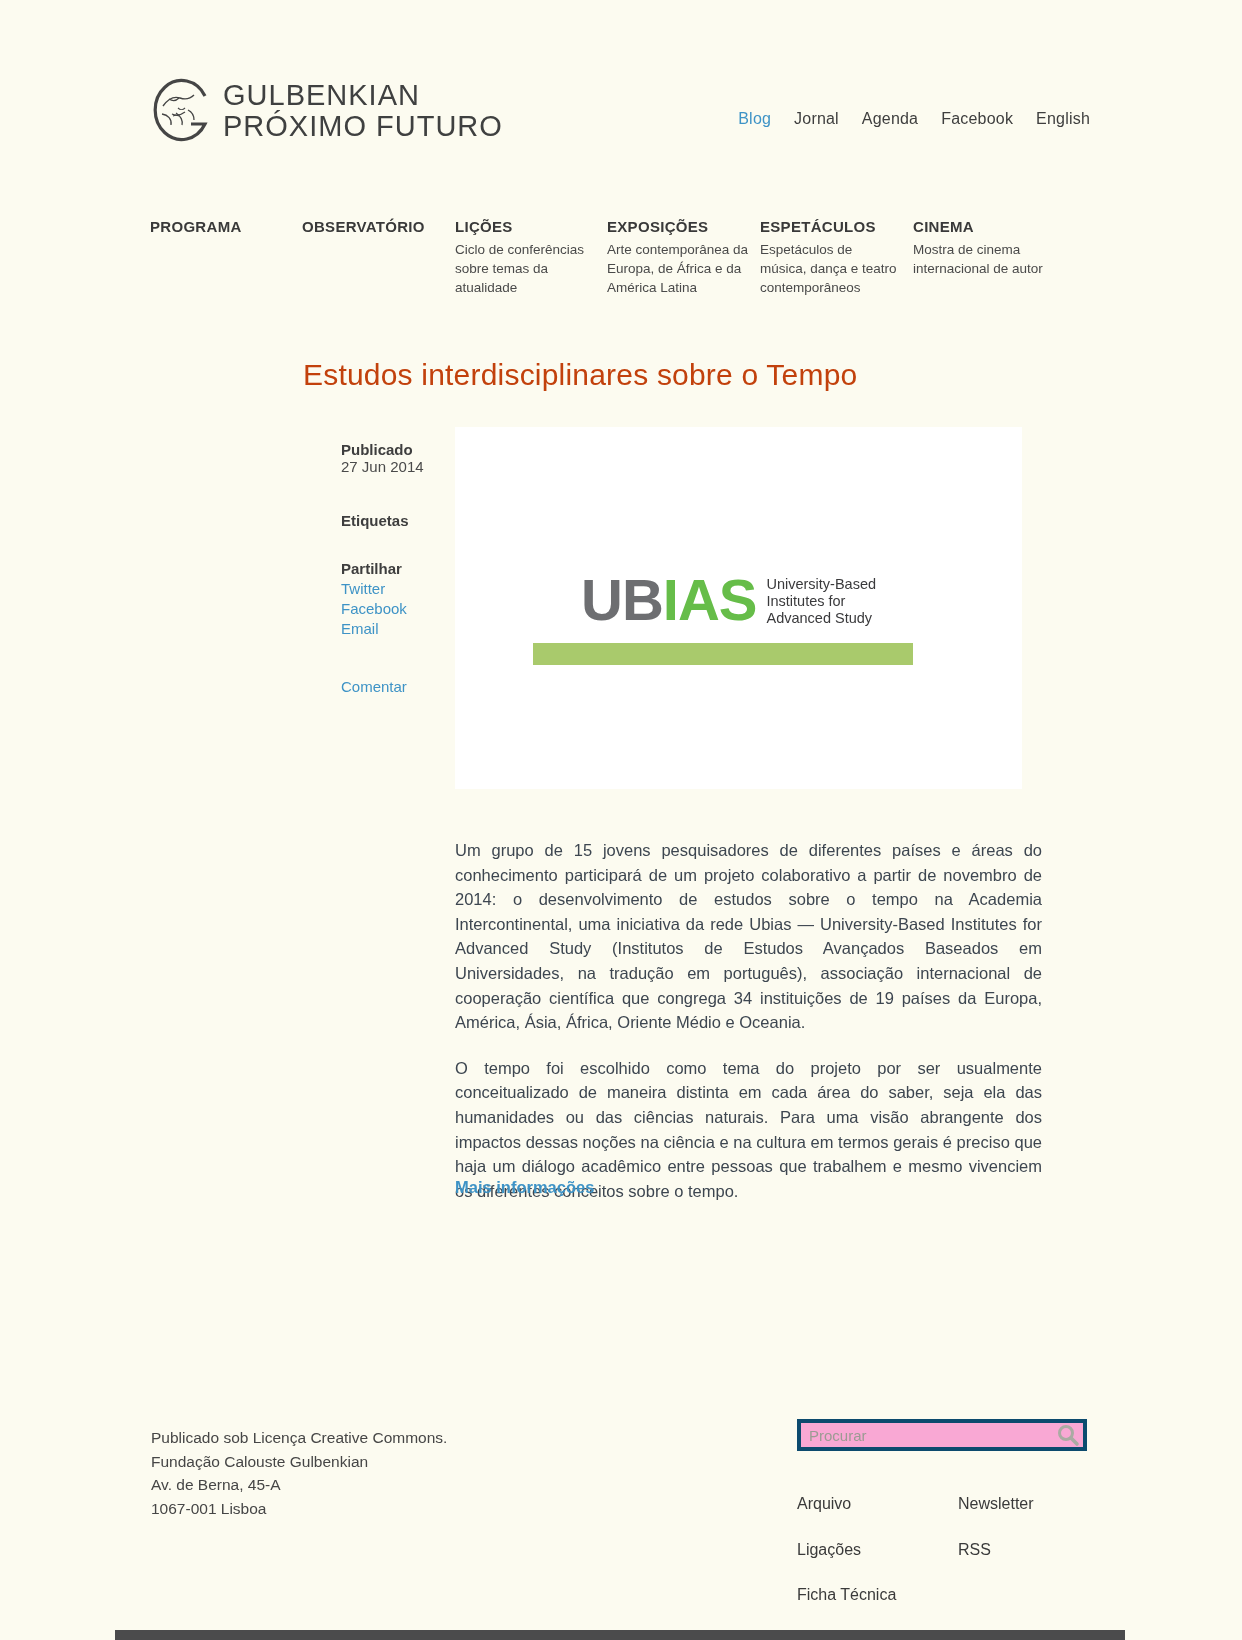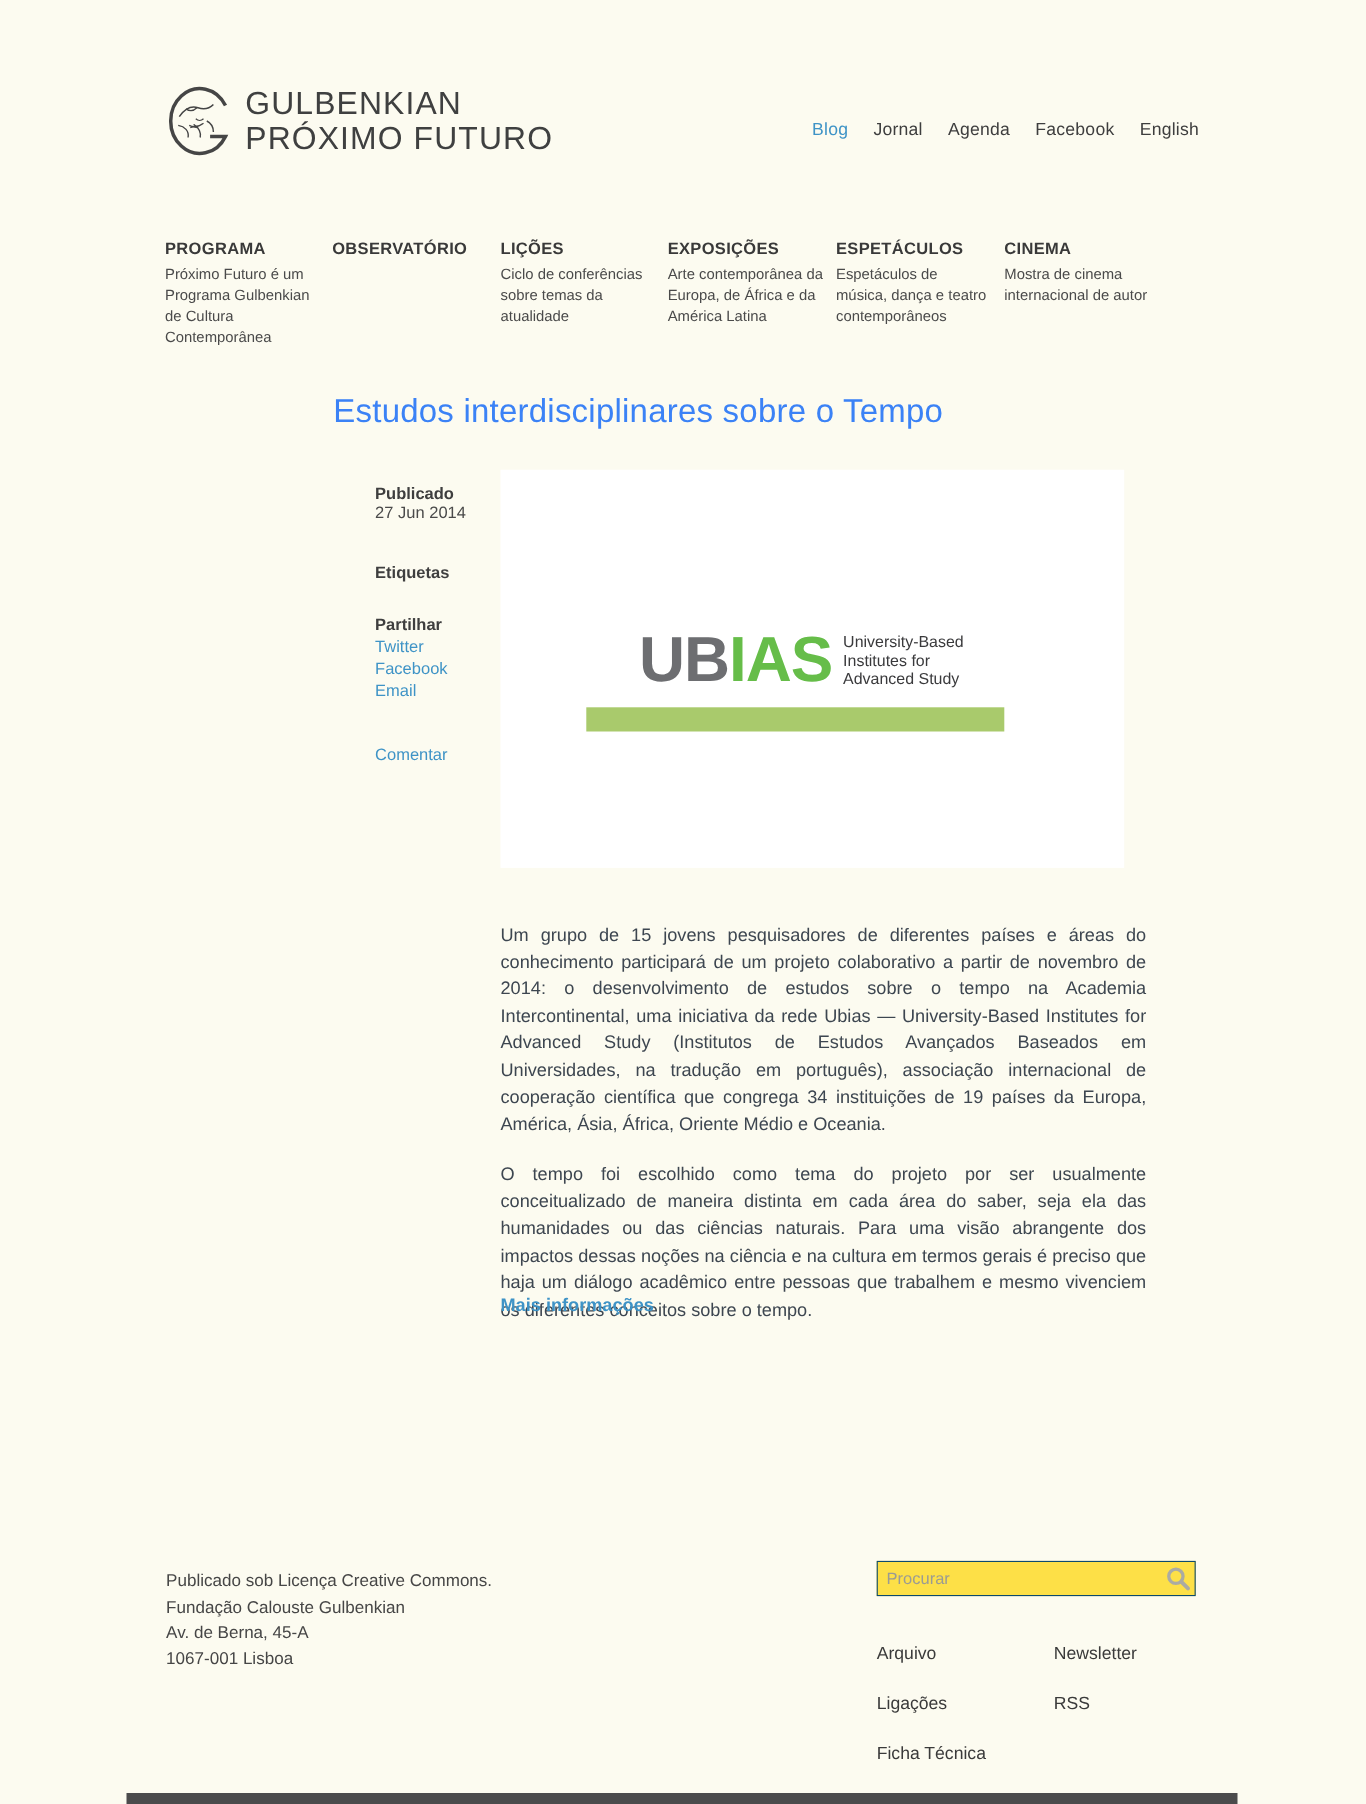--- a/index.html
+++ b/index.html
@@ -14,42 +14,42 @@
   .topnav { top:110px; left:756px; width:334px; display:flex; justify-content:flex-end; gap:23px; font-size:16px; }
   .topnav a { text-decoration:none; color:#3E3E3E; letter-spacing:0.2px; cursor:pointer; }
   .topnav a.active { color:#3E93C6; }
 
   
   .menu-col { width:142px; top:218px; }
   .menu-col h3 { font-size:15px; letter-spacing:0.3px; color:#393939; font-weight:700; margin-bottom:5px; }
   .menu-col p { font-size:13.5px; line-height:19px; color:#4A4A4A; }
 
   
-  .article-title { left:303px; top:358px; font-size:30px; color:#3b82f6; font-weight:400; letter-spacing:0.2px; }
+  .article-title { left:303px; top:358px; font-size:30px; color:#c2410c; font-weight:400; letter-spacing:0.2px; }
 
   .meta { left:303px; width:145px; font-size:15px;margin-left:38px; }
   .meta-label { font-weight:700; color:#3E3E3E; }
   .meta-value { color:#4A4A4A; }
   .meta a { color:#3E93C6; text-decoration:none; display:block; cursor:pointer; }
 
   .post-image { left:455px; top:427px; width:567px; height:362px; background:#FFFFFF; }
   .ubias-row { position:absolute; left:126px; top:146px; display:flex; align-items:flex-start; }
   .ubias-word { font-size:58px; font-weight:800; letter-spacing:-1px; line-height:54px; font-family:"Liberation Sans", sans-serif; }
   .ubias-ub { color:#6D6E71; }
   .ubias-ias { color:#66BD49; }
   .ubias-caption { margin-left:10px; padding-top:3px; font-size:14.5px; line-height:17px; color:#3A3A3C; }
   .ubias-bar { position:absolute; left:78px; top:216px; width:380px; height:22px; background:#A9CA6C; }
 
   .body-copy { left:455px; top:838px; width:587px; font-size:16.5px; line-height:24.6px; color:#3D4650; text-align:justify; }
   .body-copy p + p { margin-top:21px; }
   .more-link { left:455px; top:1178px; font-size:16.5px; font-weight:700; color:#3E93C6; text-decoration:none; cursor:pointer; display:block; }
 
   
   .address { left:151px; top:1426px; font-size:15.5px; line-height:23.5px; color:#464646; }
-  .searchbox { left:797px; top:1419px; width:290px; height:32px; background:#fde047; border:1px solid #0c4a6e; display:flex; align-items:center; }
+  .searchbox { left:797px; top:1419px; width:290px; height:32px; background:#f9a8d4; border:4px solid #0c4a6e; display:flex; align-items:center; }
   .searchbox input { flex:1; border:none; outline:none; background:transparent; font-size:15px; padding:0 8px; color:#555; font-family:"Liberation Sans", sans-serif; }
   .searchbox input::placeholder { color:#9B9B93; }
   .search-btn { width:30px; height:30px; display:flex; align-items:center; justify-content:center; cursor:pointer; }
   .foot-links { top:1470px; font-size:16px; line-height:23.5px; }
   .foot-links a { display:block; color:#3A3A3A; text-decoration:none; cursor:pointer;margin-top:22px; }
   .col1 { left:797px; }
   .col2 { left:958px; }
   .bottom-bar { left:115px; top:1630px; width:1010px; height:10px; background:#4B4B4C; }
 </style>
 </head>
@@ -72,21 +72,20 @@
 <nav class="abs topnav">
   <a class="active">Blog</a>
   <a>Jornal</a>
   <a>Agenda</a>
   <a>Facebook</a>
   <a>English</a>
 </nav>
 
 <div class="abs menu-col" style="left:150px">
   <h3>PROGRAMA</h3>
-  <p>Próximo Futuro é um Programa Gulbenkian de Cultura Contemporânea</p>
 </div>
 <div class="abs menu-col" style="left:302px">
   <h3>OBSERVATÓRIO</h3>
 </div>
 <div class="abs menu-col" style="left:455px">
   <h3>LIÇÕES</h3>
   <p>Ciclo de conferências sobre temas da atualidade</p>
 </div>
 <div class="abs menu-col" style="left:607px">
   <h3>EXPOSIÇÕES</h3>

